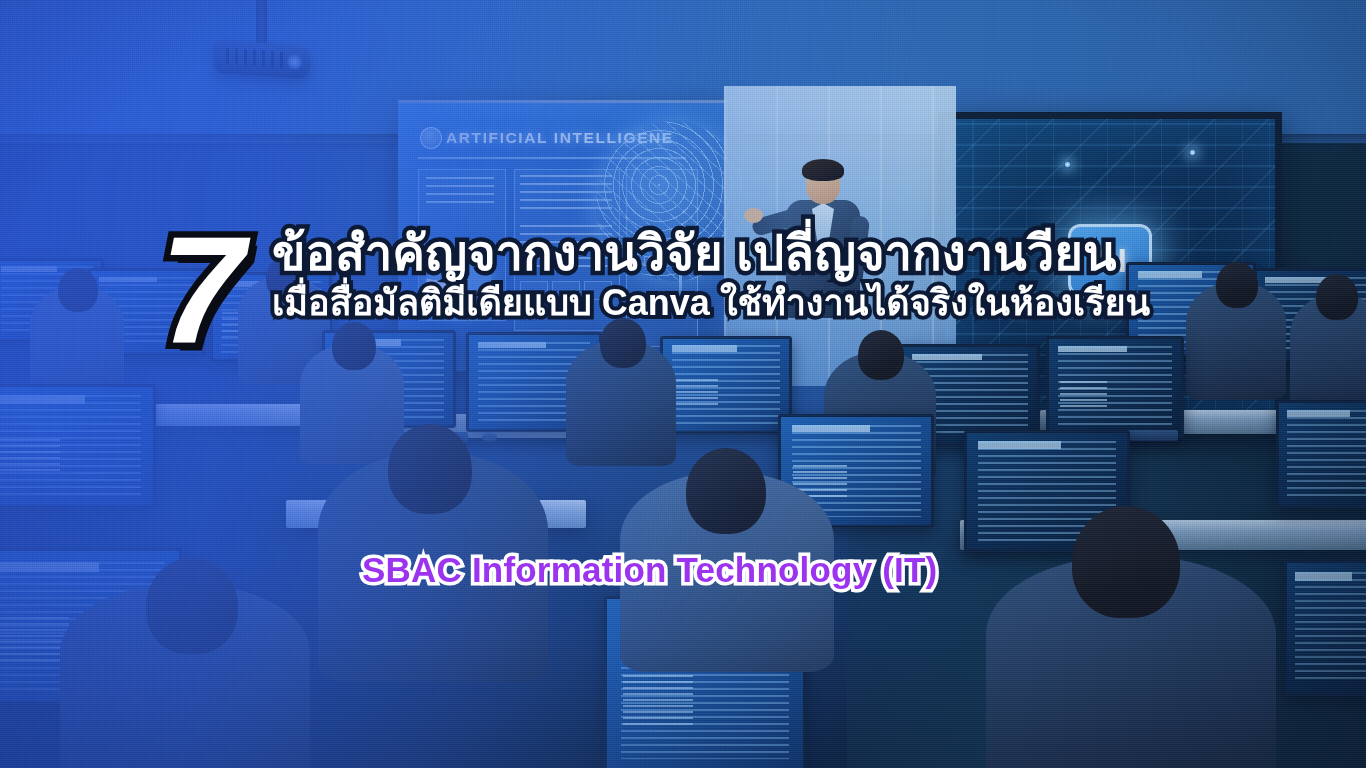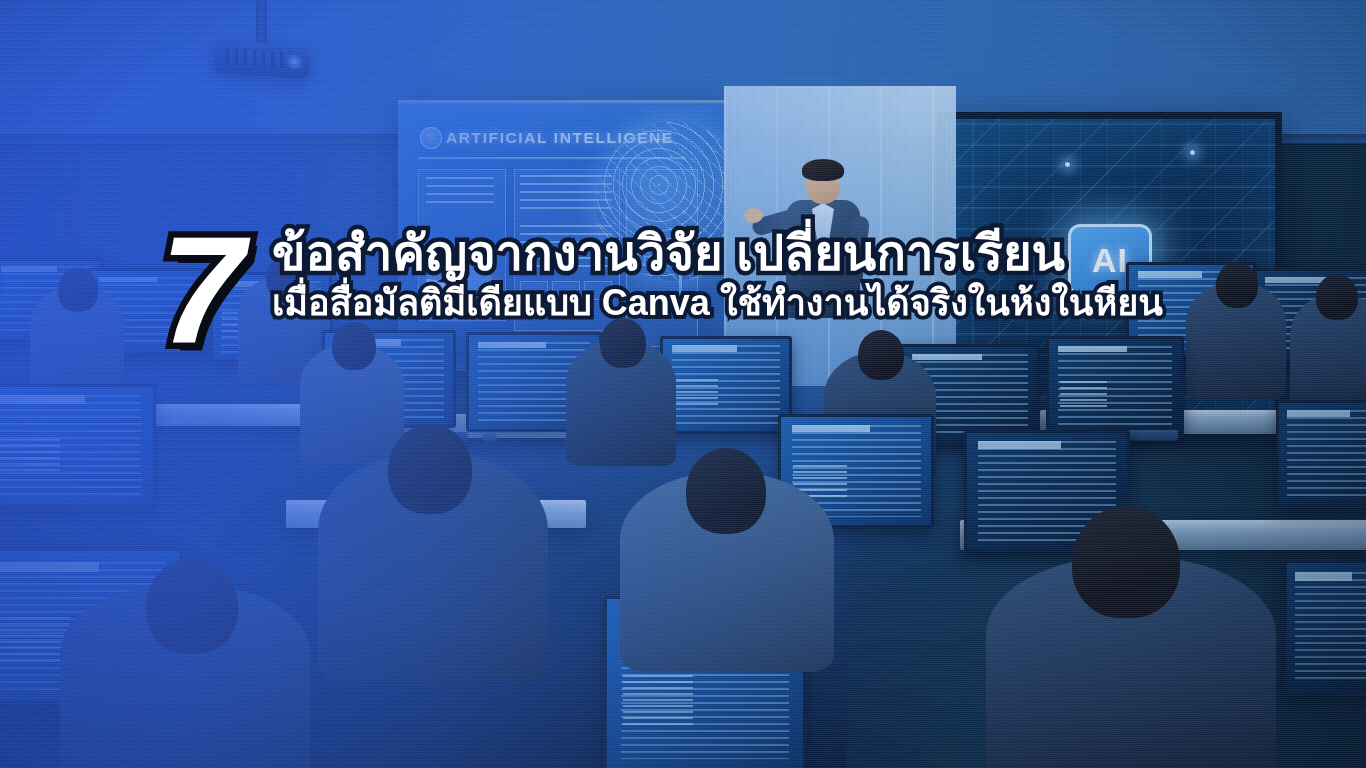--- a/index.html
+++ b/index.html
@@ -610,22 +610,23 @@
     <div class="grade-blue"></div>
     <div class="grade-vig"></div>
     <div class="grade-noise"></div>
   </div>
 
   <div class="text-layer">
 
     <div class="big-seven">7</div>
 
     <div class="title-block">
-      <div class="title-line1">ข้อสำคัญจากงานวิจัย เปลี่ยนการเรียน</div>
-      <div class="title-line2">เมื่อสื่อมัลติมีเดียแบบ Canva ใช้ทำงานได้จริงในห้งในหียน</div>
+      <div class="title-line1">ข้อสำคัญจากงานวิจัย เปลี่ญจากงานวียน</div>
+      <div class="title-line2">เมื่อสื่อมัลติมีเดียแบบ Canva ใช้ทำงานได้จริงในห้องเรียน</div>
     </div>
 
     <div class="sub-block">
+      <div class="sub-eng">SBAC Information Technology (IT)</div>
     </div>
 
   </div>
 
 </div>
 
 </body></html>

